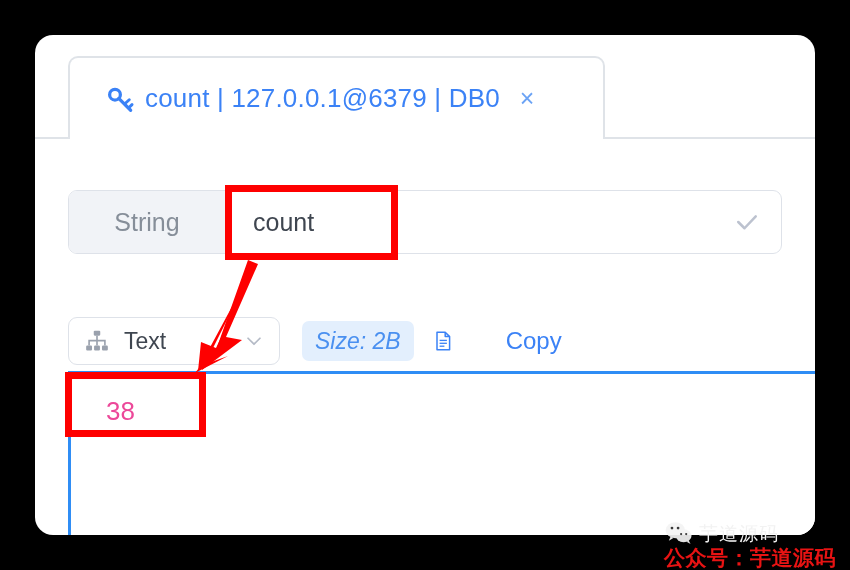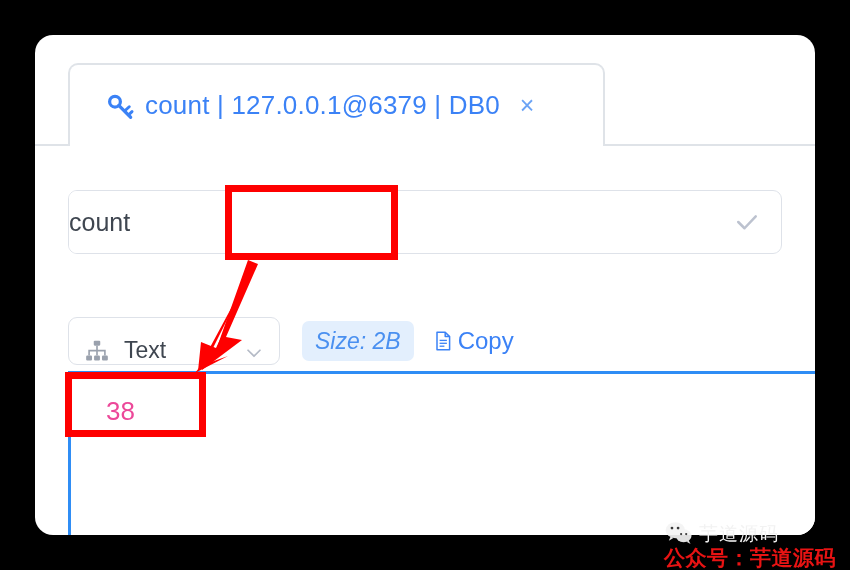--- a/index.html
+++ b/index.html
@@ -28,21 +28,21 @@
     height: 500px;
     background: #ffffff;
     border-radius: 18px;
     overflow: hidden;
   }
 
   
   .tabstrip {
     position: absolute;
     left: 0;
-    top: 15px;
+    top: 8px;
     width: 780px;
     height: 96px;
     text-align: center;
   }
   .tab-divider {
     position: absolute;
     left: 0;
     top: 94px;
     width: 780px;
     height: 2px;
@@ -107,20 +107,21 @@
     justify-content: center;
     font-size: 25px;
     color: #868e99;
     border-right: 1px solid #e5e8ee;
     flex: none;
   }
   .key-input {
     flex: 1;
     display: flex;
     align-items: center;
+    padding-left: 27px;
     font-size: 25px;
     color: #3f4650;
     background: #ffffff;
   }
   .key-check {
     width: 68px;
     flex: none;
     display: flex;
     align-items: center;
     justify-content: center;
@@ -134,21 +135,21 @@
     display: flex;
     align-items: center;
   }
   .fmt-select {
     width: 212px;
     height: 48px;
     box-sizing: border-box;
     border: 1px solid #dee2e9;
     border-radius: 9px;
     display: flex;
-    align-items: flex-end;
+    align-items: center;
     background: #ffffff;
     cursor: pointer;
   }
   .fmt-icon {
     margin-left: 15px;
     margin-right: 14px;
     flex: none;
     display: block;
   }
   .fmt-label {
@@ -176,20 +177,21 @@
     font-style: italic;
   }
   .copy-link {
     margin-left: 17px;
     display: flex;
     align-items: center;
     font-size: 24px;
     color: #3b82f6;
     cursor: pointer;
     white-space: nowrap;
+    gap: 48px;
   }
   .copy-icon {
     margin-right: 3px;
     flex: none;
     display: block;
   }
 
   
   .value-area {
     position: absolute;
@@ -285,20 +287,21 @@
           <line x1="11" y1="11.5" x2="20.5" y2="21" stroke="#3b82f6" stroke-width="2.6" stroke-linecap="round"></line>
           <line x1="16.3" y1="15.4" x2="19.4" y2="12.6" stroke="#3b82f6" stroke-width="2.4" stroke-linecap="round"></line>
           <line x1="19.2" y1="18.8" x2="21.6" y2="16.5" stroke="#3b82f6" stroke-width="2.4" stroke-linecap="round"></line>
         </svg>
         <span class="tab-label">count | 127.0.0.1@6379 | DB0</span>
         <span class="tab-close">×</span>
       </div>
     </div>
 
     <div class="key-row">
+      <div class="key-type">String</div>
       <div class="key-input" placeholder="key name">count</div>
       <div class="key-check">
         <svg width="30" height="30" viewBox="0 0 24 24">
           <polyline points="5,12 10,17 19,7.5" fill="none" stroke="#bcc2cf" stroke-width="2" stroke-linecap="round" stroke-linejoin="round"></polyline>
         </svg>
       </div>
     </div>
 
     <div class="toolbar">
 

